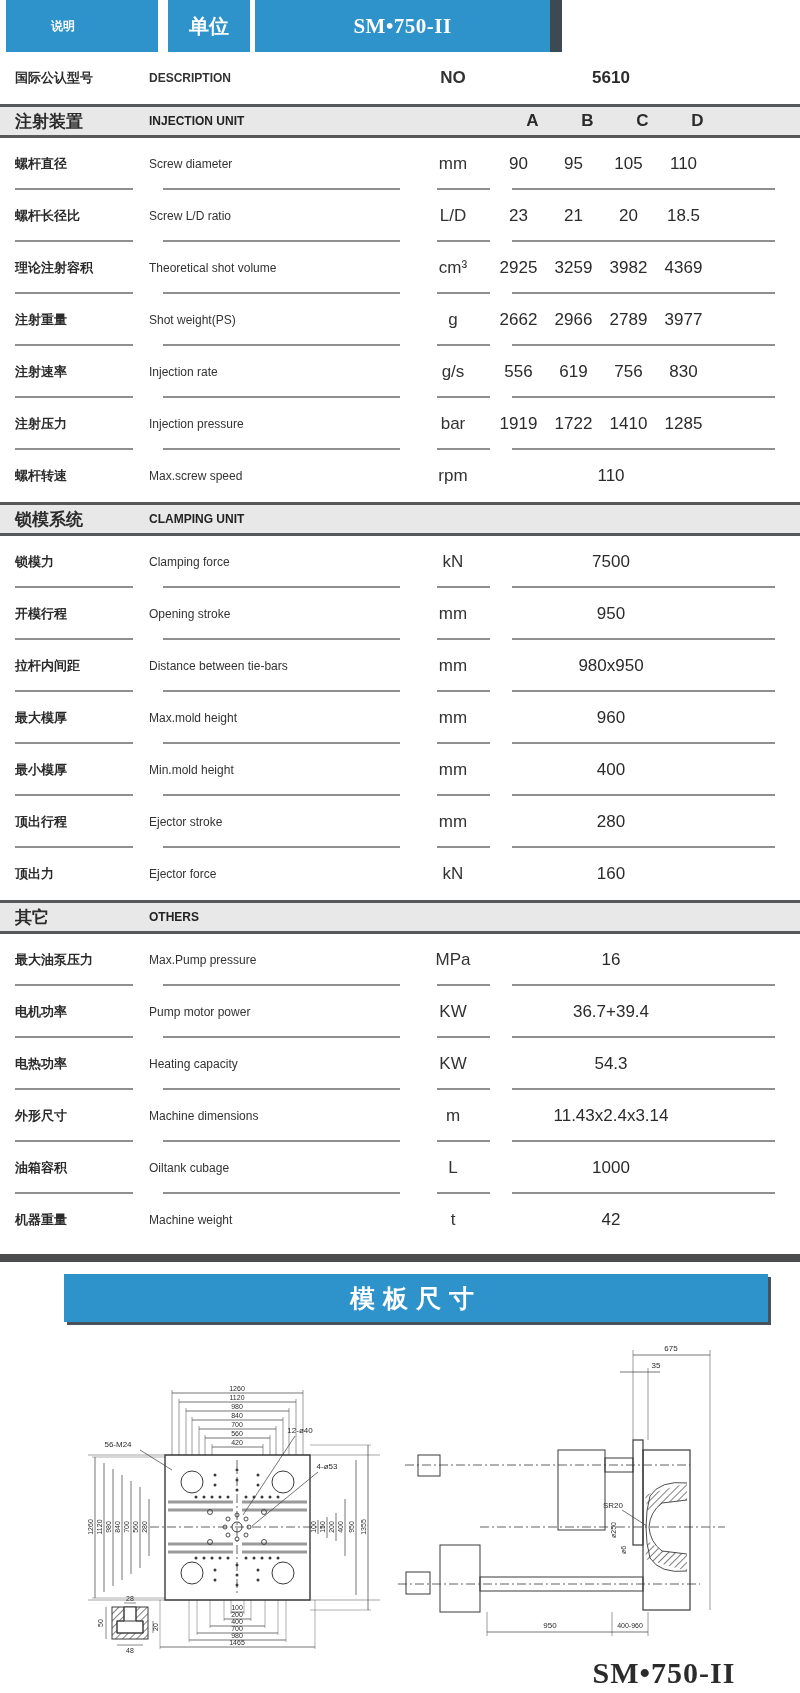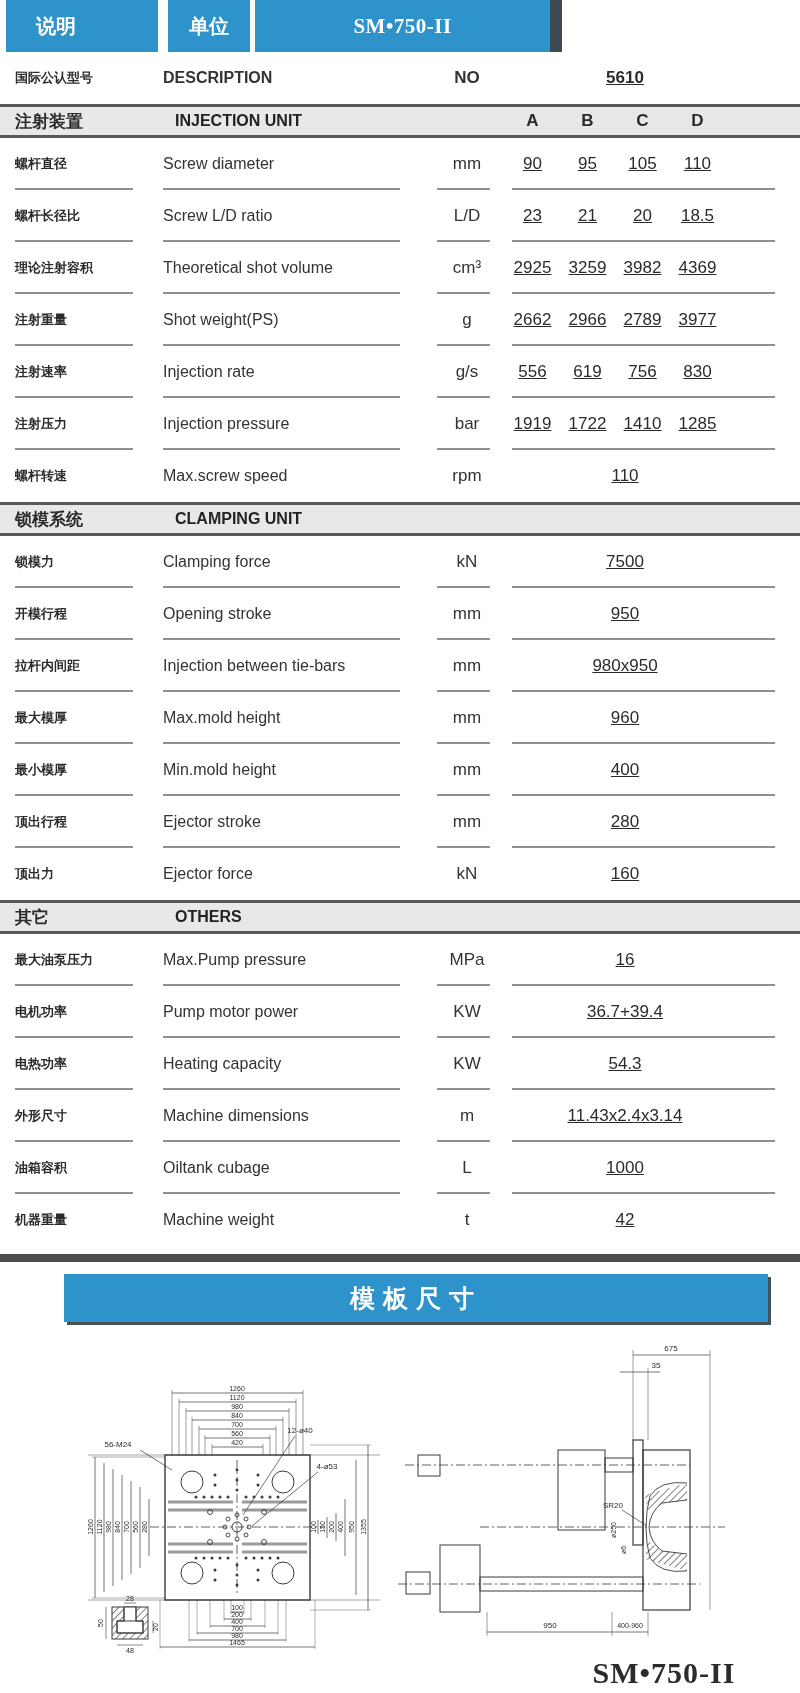--- a/index.html
+++ b/index.html
@@ -3,44 +3,44 @@
 <meta charset="utf-8">
 <style>
   * { margin:0; padding:0; box-sizing:border-box; }
   html,body { width:800px; background:#fff; font-family:"Liberation Sans", sans-serif; color:#2b2b2b; }
   body { height:1693px; overflow:hidden; position:relative; }
 
   
   .hdr { display:flex; height:52px; }
   .hdr .cell { background:#2E92CB; color:#fff; display:flex; align-items:center; }
   .hdr .gap { width:5px; background:#fff; }
-  .h1 { width:152px; margin-left:6px; padding-left:30px; font-size:20px; font-weight:bold; }
+  .h1 { width:152px; margin-left:6px; padding-left:45px; font-size:12px; font-weight:bold; }
   .h2 { width:238px; padding-left:18px; font-size:18px; font-weight:bold; letter-spacing:.2px; }
   .h3 { width:82px; justify-content:center; font-size:20px; font-weight:bold; }
   .h4 { width:295px; justify-content:center; font-family:"Liberation Serif", serif; font-size:21px; font-weight:bold; letter-spacing:.5px; }
   .hshadow { width:12px; background:#3D4A53; }
 
   
   .row { position:relative; display:flex; align-items:center; height:52px; }
   .col-cn  { margin-left:15px; width:118px; font-weight:bold; font-size:13px; }
-  .col-en  { margin-left:30px; width:237px; font-size:16px; color:#333; }
+  .col-en  { margin-left:16px; width:237px; font-size:12px; color:#333; }
   .col-unit{ margin-left:37px; width:60px; text-align:center; font-size:17px; color:#333; }
-  .col-vals{ margin-left:8px; width:270px; display:flex; align-items:flex-end;text-decoration:underline; }
+  .col-vals{ margin-left:8px; width:270px; display:flex; align-items:flex-end; }
   .v4 { width:55px; text-align:center; font-size:17px; }
   .vspan { width:240px; text-align:center; font-size:17px; }
   .desc .col-cn, .desc .col-en, .desc .col-unit, .desc .vspan { font-weight:bold; }
 
   .ln { position:absolute; bottom:0; height:2px; background:#8F8F8F; }
   .ln1 { left:15px;  width:118px; }
   .ln2 { left:163px; width:237px; }
   .ln3 { left:437px; width:53px;  }
   .ln4 { left:512px; width:263px; }
 
   
-  .secbar { position:relative; height:34px; background:#E8E8E8; border-top:3px solid #57585A; border-bottom:3px solid #57585A; display:flex; align-items:center;gap:12px; }
+  .secbar { position:relative; height:34px; background:#E8E8E8; border-top:3px solid #57585A; border-bottom:3px solid #57585A; display:flex; align-items:center; }
   .secbar .col-cn { font-size:17px; }
   .secbar .col-en { font-weight:bold; color:#222; }
   .abcd { position:absolute; left:505px; top:0; height:100%; display:flex; align-items:center; }
   .abcd span { width:55px; text-align:center; font-weight:bold; font-size:17px; }
 
   .divider { margin-top:8px; height:8px; background:#4B4C4E; }
 
   .banner { margin:12px 0 0 64px; width:704px; height:48px; background:#2E92CB;
             box-shadow:3px 3px 0 #47525B; display:flex; align-items:center; justify-content:center; }
   .banner span { color:#fff; font-size:25px; font-weight:bold; letter-spacing:8px; }
@@ -215,21 +215,21 @@
       <div class="vspan">950</div>
     </div>
   <i class="ln ln1"></i>
     <i class="ln ln2"></i>
     <i class="ln ln3"></i>
     <i class="ln ln4"></i>
 </div>
 
 <div class="row">
   <div class="col-cn">拉杆内间距</div>
-  <div class="col-en">Injection between tie-bars</div>
+  <div class="col-en">Distance between tie-bars</div>
   <div class="col-unit">mm</div>
   <div class="col-vals">
       <div class="vspan">980x950</div>
     </div>
   <i class="ln ln1"></i>
     <i class="ln ln2"></i>
     <i class="ln ln3"></i>
     <i class="ln ln4"></i>
 </div>
 

